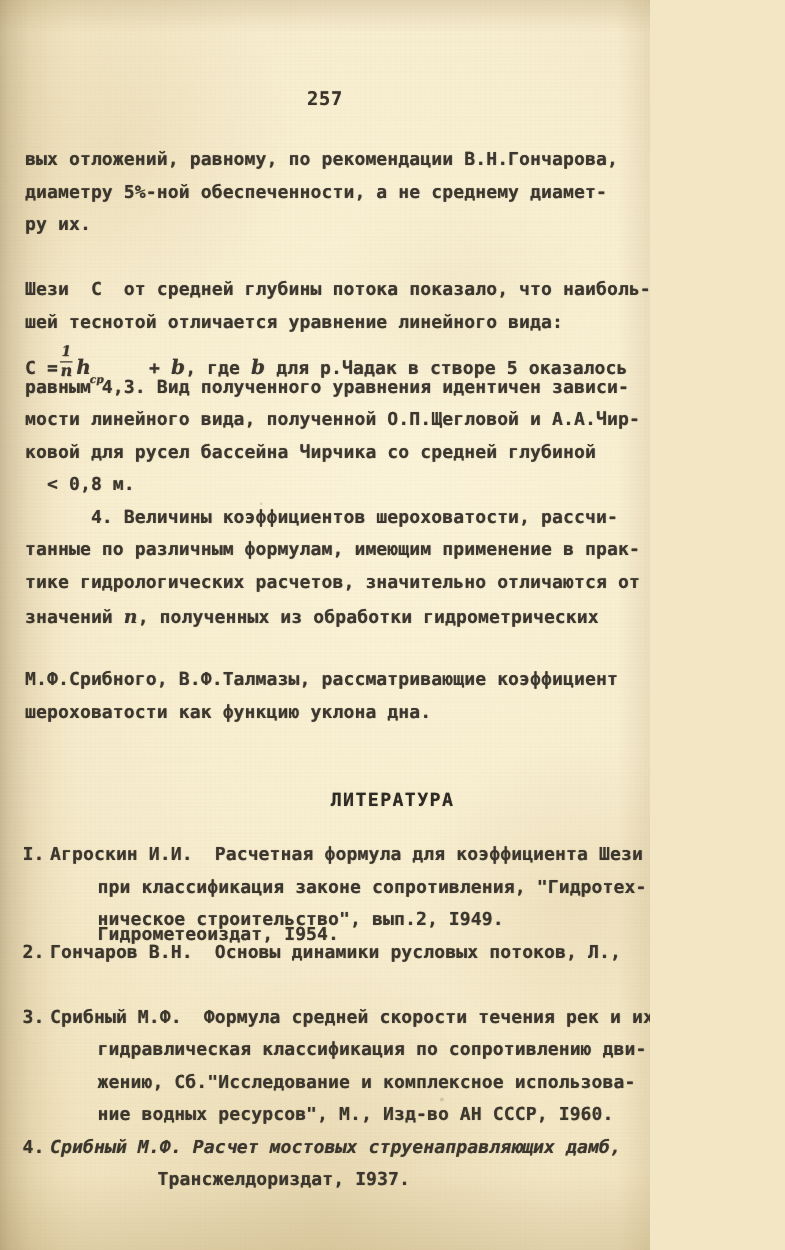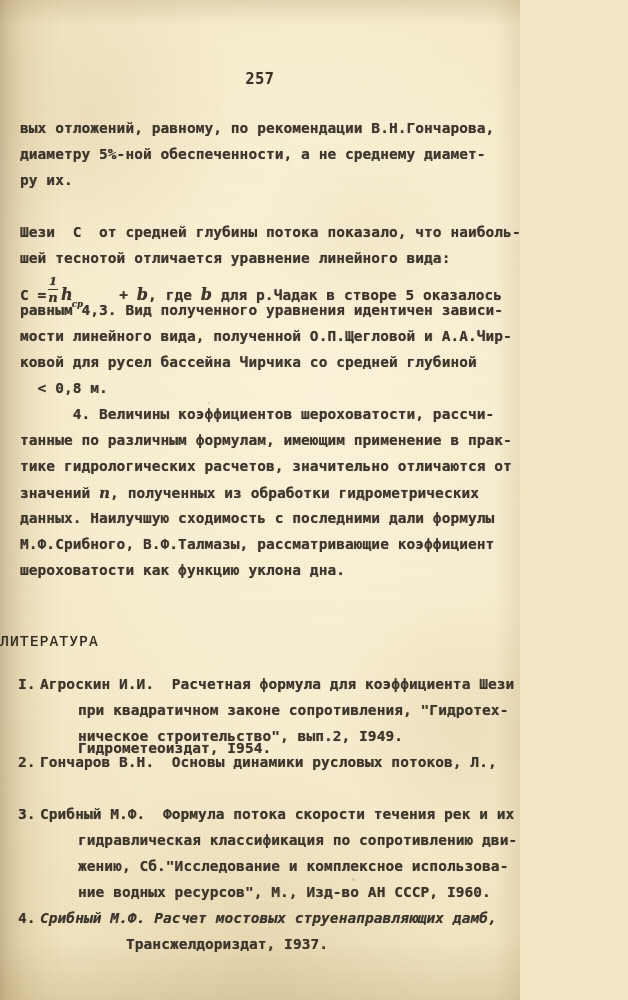--- a/index.html
+++ b/index.html
@@ -107,23 +107,23 @@
     font-family:"DejaVu Serif","Liberation Serif",serif;
     font-style:italic;font-weight:600;font-size:16px;
   }
   .nvar{
     font-family:"DejaVu Serif","Liberation Serif",serif;
     font-style:italic;font-weight:600;font-size:15px;
   }
 
   
   #lit-heading{
-    position:absolute;left:0;right:0;
-    font-family:"DejaVu Sans Mono","Liberation Mono",monospace;
-    font-weight:400;font-size:14.6px;letter-spacing:1.1px;
+    position:absolute;left:0;right:0;text-align:center;
+    font-family:"DejaVu Sans Mono","Liberation Mono",monospace;
+    font-weight:700;font-size:14.6px;letter-spacing:1.1px;
     color:#2e2a24;
     text-shadow:0 0 .8px rgba(60,50,34,.6);
   }
 
   
   .ref-num{position:absolute;left:18px;}
   .ref-first{position:absolute;left:40px;}
   .ref-cont{position:absolute;left:78px;}
 
   
@@ -167,37 +167,36 @@
     <div class="ink line" style="top:328px;">мости линейного вида, полученной О.П.Щегловой и А.А.Чир-</div>
     <div class="ink line" style="top:354px;">ковой для русел бассейна Чирчика со средней глубиной</div>
     <div class="ink line" style="top:380px;">  &lt; 0,8 м.</div>
 
     <div class="ink line" style="top:406px;">      4. Величины коэффициентов шероховатости, рассчи-</div>
     <div class="ink line" style="top:432px;">танные по различным формулам, имеющим применение в прак-</div>
     <div class="ink line" style="top:458px;">тике гидрологических расчетов, значительно отличаются от</div>
 
     <div class="ink fline" style="top:484px;text-align:right;"><span>значений</span><span> </span><span class="nvar">n</span><span>, полученных из обработки гидрометрических</span></div>
 
-    <div class="ink line" style="top:510px;">данных. Наилучшую сходимость с последними дали формулы</div>
     <div class="ink line" style="top:536px;">М.Ф.Срибного, В.Ф.Талмазы, рассматривающие коэффициент</div>
     <div class="ink line" style="top:562px;">шероховатости как функцию уклона дна.</div>
 
     <div id="lit-heading" style="top:632px;">ЛИТЕРАТУРА</div>
 
     <div class="ink ref-num" style="top:676px;">I.</div>
     <div class="ink ref-first" style="top:676px;">Агроскин И.И.  Расчетная формула для коэффициента Шези</div>
-    <div class="ink ref-cont" style="top:702px;">при квадратичном законе сопротивления, "Гидротех-</div>
+    <div class="ink ref-cont" style="top:702px;">при классификация законе сопротивления, "Гидротех-</div>
     <div class="ink ref-cont" style="top:728px;">ническое строительство", вып.2, I949.</div>
 
     <div class="ink ref-num" style="top:754px;">2.</div>
     <div class="ink ref-first" style="top:754px;">Гончаров В.Н.  Основы динамики русловых потоков, Л.,</div>
     <div class="ink ref-cont" style="top:740px;">Гидрометеоиздат, I954.</div>
 
     <div class="ink ref-num" style="top:806px;">3.</div>
-    <div class="ink ref-first" style="top:806px;">Срибный М.Ф.  Формула потока скорости течения рек и их</div>
+    <div class="ink ref-first" style="top:806px;">Срибный М.Ф.  Формула средней скорости течения рек и их</div>
     <div class="ink ref-cont" style="top:832px;">гидравлическая классификация по сопротивлению дви-</div>
     <div class="ink ref-cont" style="top:858px;">жению, Сб."Исследование и комплексное использова-</div>
     <div class="ink ref-cont" style="top:884px;">ние водных ресурсов", М., Изд-во АН СССР, I960.</div>
 
     <div class="ink ref-num" style="top:910px;">4.</div>
     <div class="ink ref-first" style="top:910px;font-style:italic;">Срибный М.Ф. Расчет мостовых струенаправляющих дамб,</div>
     <div class="ink ref-cont" style="top:936px;margin-left:48px;">Трансжелдориздат, I937.</div>
 
   </div>
 </div>

